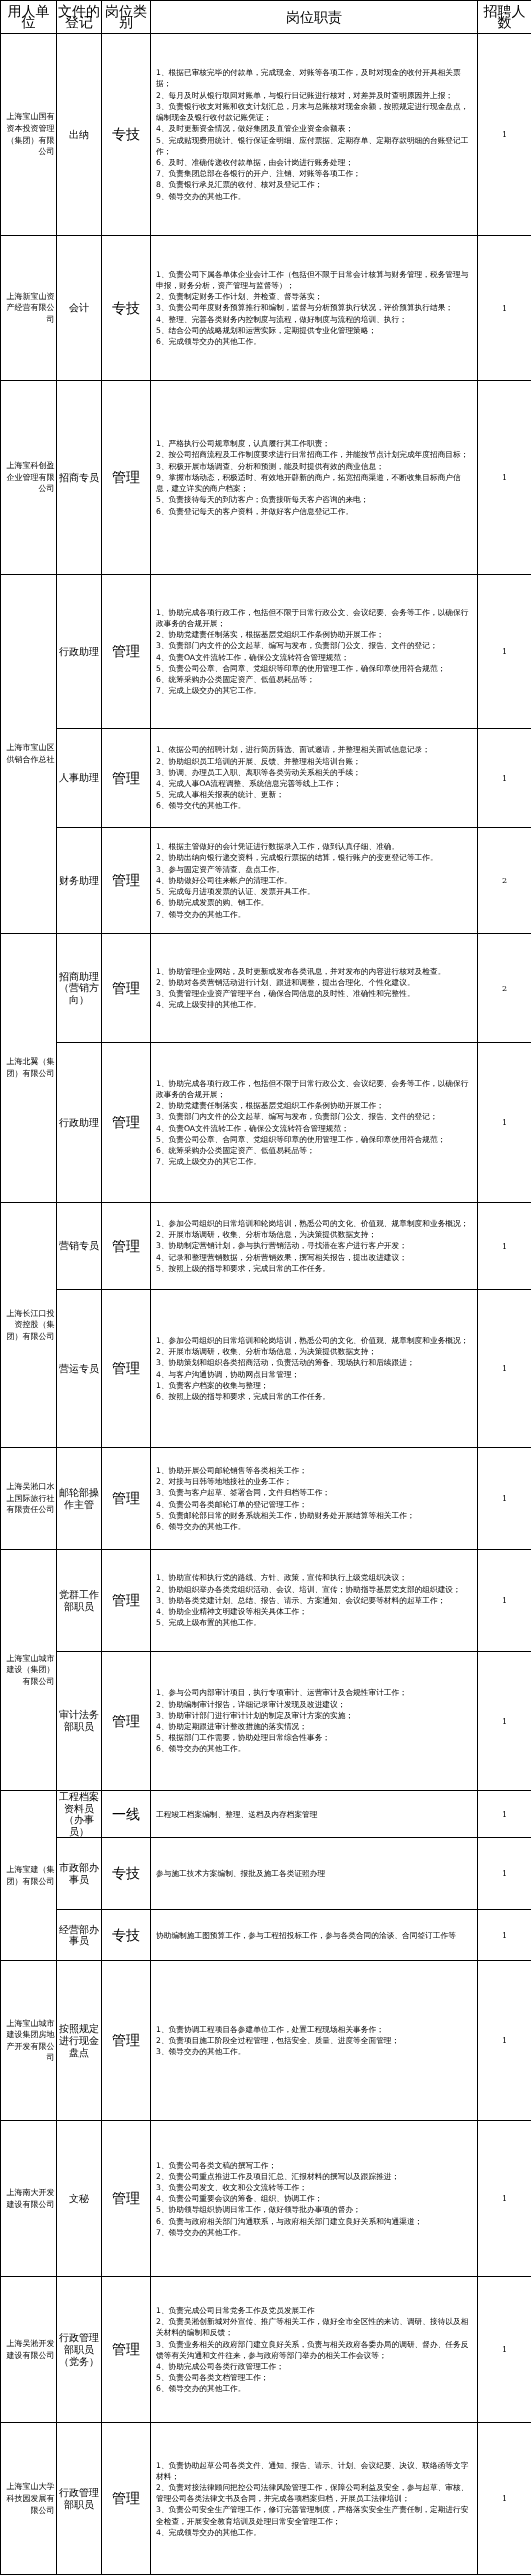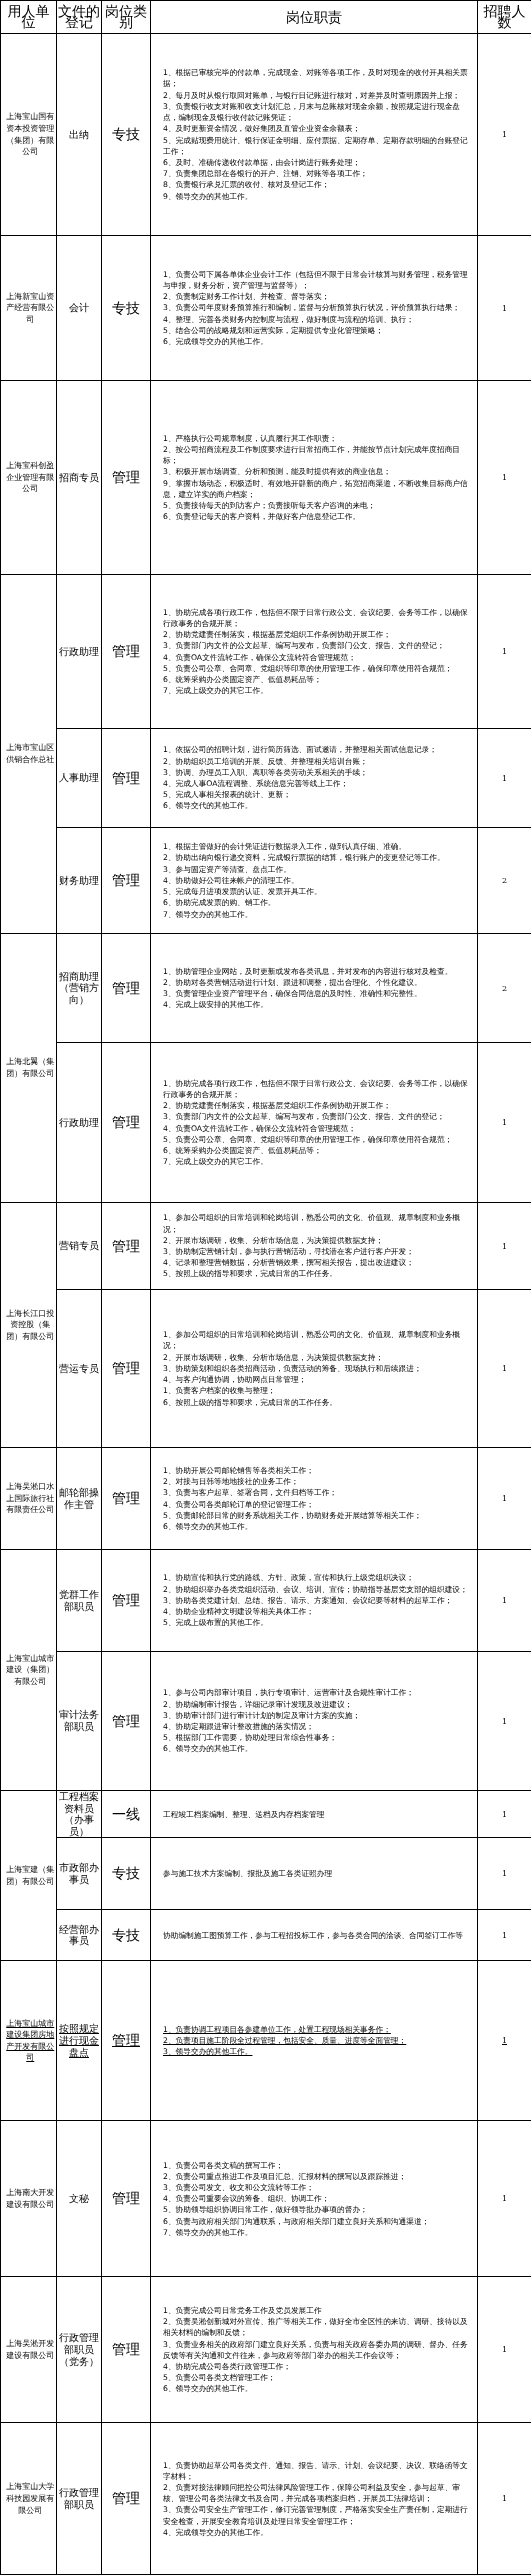--- a/index.html
+++ b/index.html
@@ -1,23 +1,23 @@
 <!DOCTYPE html>
 <html style="font-size:12.3px"><head>
 <meta charset="utf-8">
 <style>
   html, body { margin:0; padding:0; background:#fff; }
   body { width:531px; height:2576px; overflow:hidden; font-family:"DejaVu Sans", sans-serif; color:#000; }
   table { border-collapse:collapse; table-layout:fixed; width:531px; }
   td, th { border:0.8px solid #000; padding:0; font-size:7.7px; line-height:11px; vertical-align:middle; }
   th { font-weight:normal; font-size:14px; text-align:center; height:32px; }
-  .unit { text-align:center; padding-left:5px; padding-right:1.5px; font-size:8px; line-height:11.6px; }
+  .unit { text-align:right; padding-left:5px; padding-right:1.5px; font-size:8px; line-height:11.6px; }
   .pos { text-align:center; font-size:10px; line-height:11.6px; padding:0 1.5px; }
   .cat { text-align:center; font-size:14px; }
-  .duty { text-align:left; padding-left:12px; padding-right:2.3px; font-size:7.7px; line-height:11.2px; }
+  .duty { text-align:left; padding-left:5px; padding-right:2.3px; font-size:7.7px; line-height:11.2px; }
   .duty div { margin:0; }
   .num { text-align:center; font-family:"DejaVu Serif", serif; font-size:8px; }
 </style>
 </head>
 <body>
 
 <table>
   <colgroup>
     <col style="width:56px">
       <col style="width:45px">
@@ -232,21 +232,21 @@
         <td class="num">1</td>
       </tr>
       <tr style="height: 51px;">
         <td class="pos">经营部办事员</td>
         <td class="cat">专技</td>
         <td class="duty">
           <div>协助编制施工图预算工作，参与工程招投标工作，参与各类合同的洽谈、合同签订工作等</div>
         </td>
         <td class="num">1</td>
       </tr>
-      <tr style="height: 160px; text-decoration: underline;">
+      <tr style="height: 160px;">
         <td class="unit" rowspan="1">上海宝山城市建设集团房地产开发有限公司</td>
         <td class="pos">按照规定进行现金盘点</td>
         <td class="cat">管理</td>
         <td class="duty">
           <div>1、负责协调工程项目各参建单位工作，处置工程现场相关事务作；</div>
           <div>2、负责项目施工阶段全过程管理，包括安全、质量、进度等全面管理；</div>
           <div>3、领导交办的其他工作。</div>
         </td>
         <td class="num">1</td>
       </tr>

